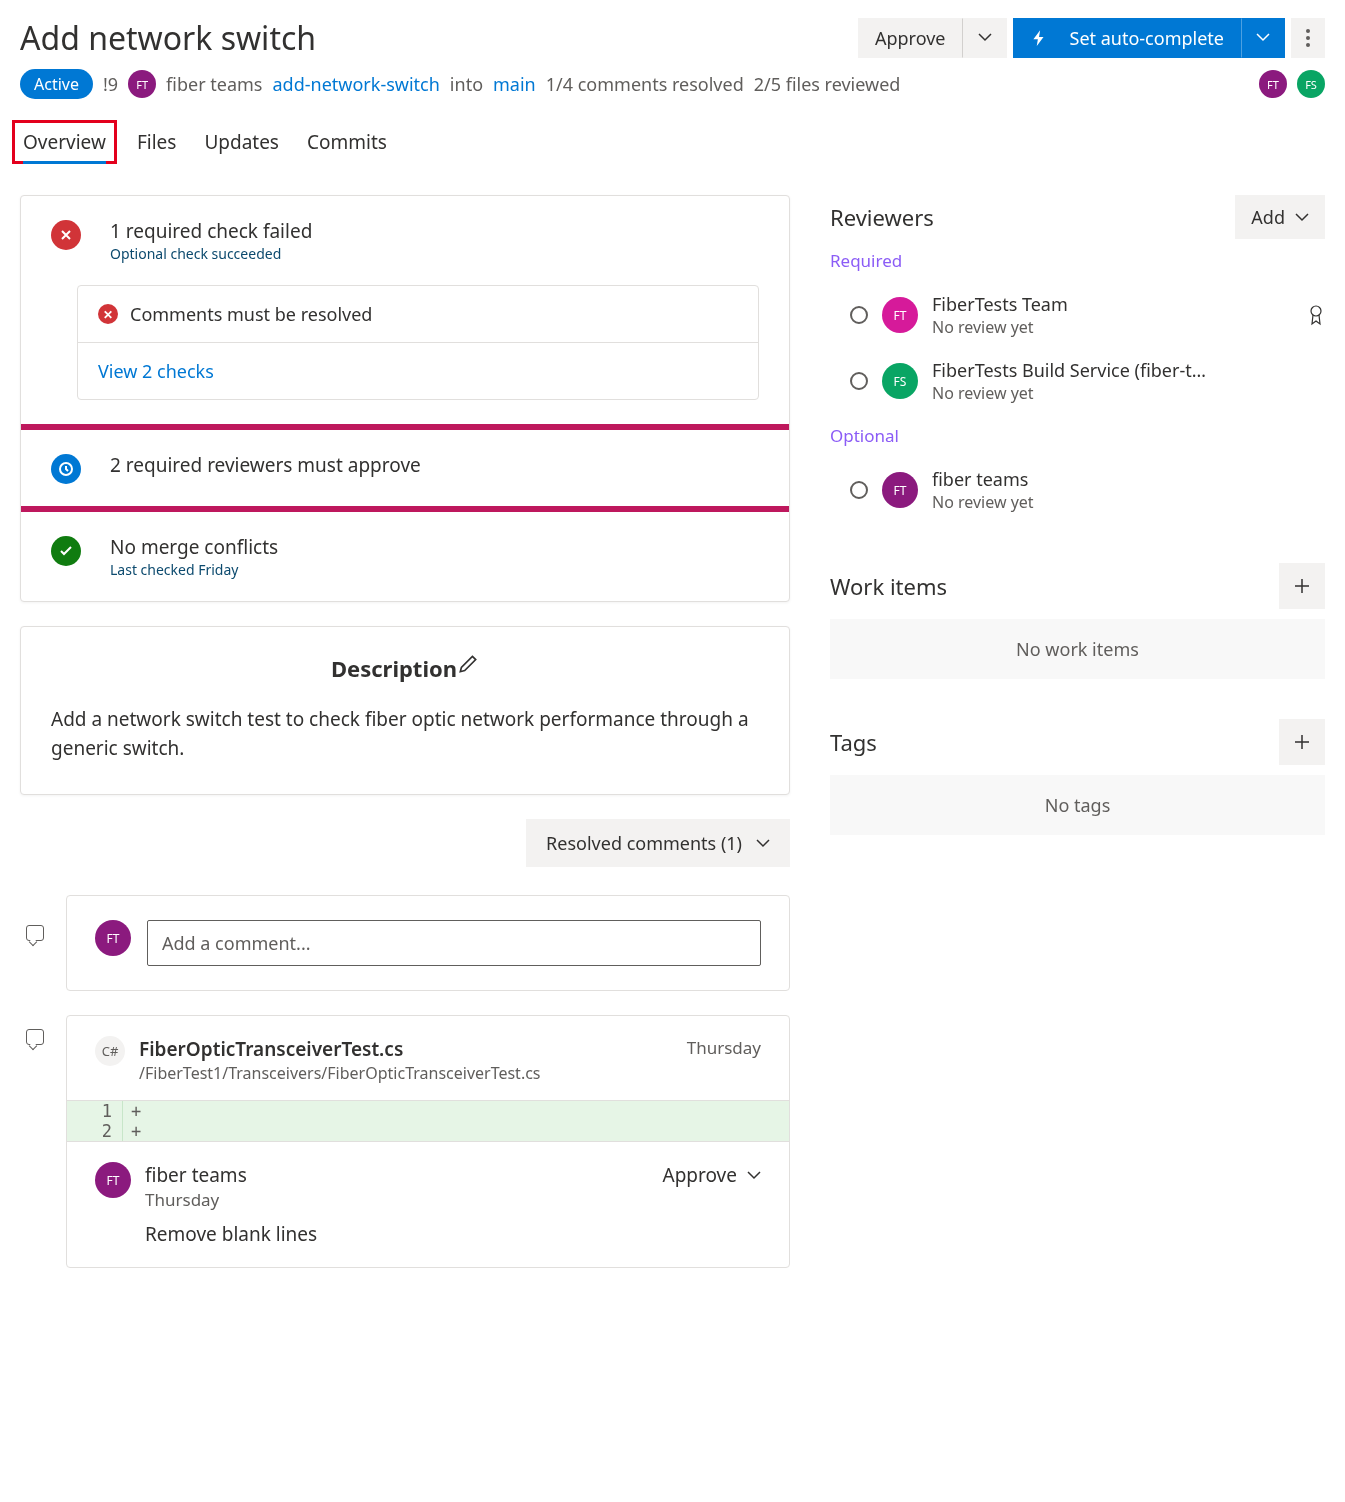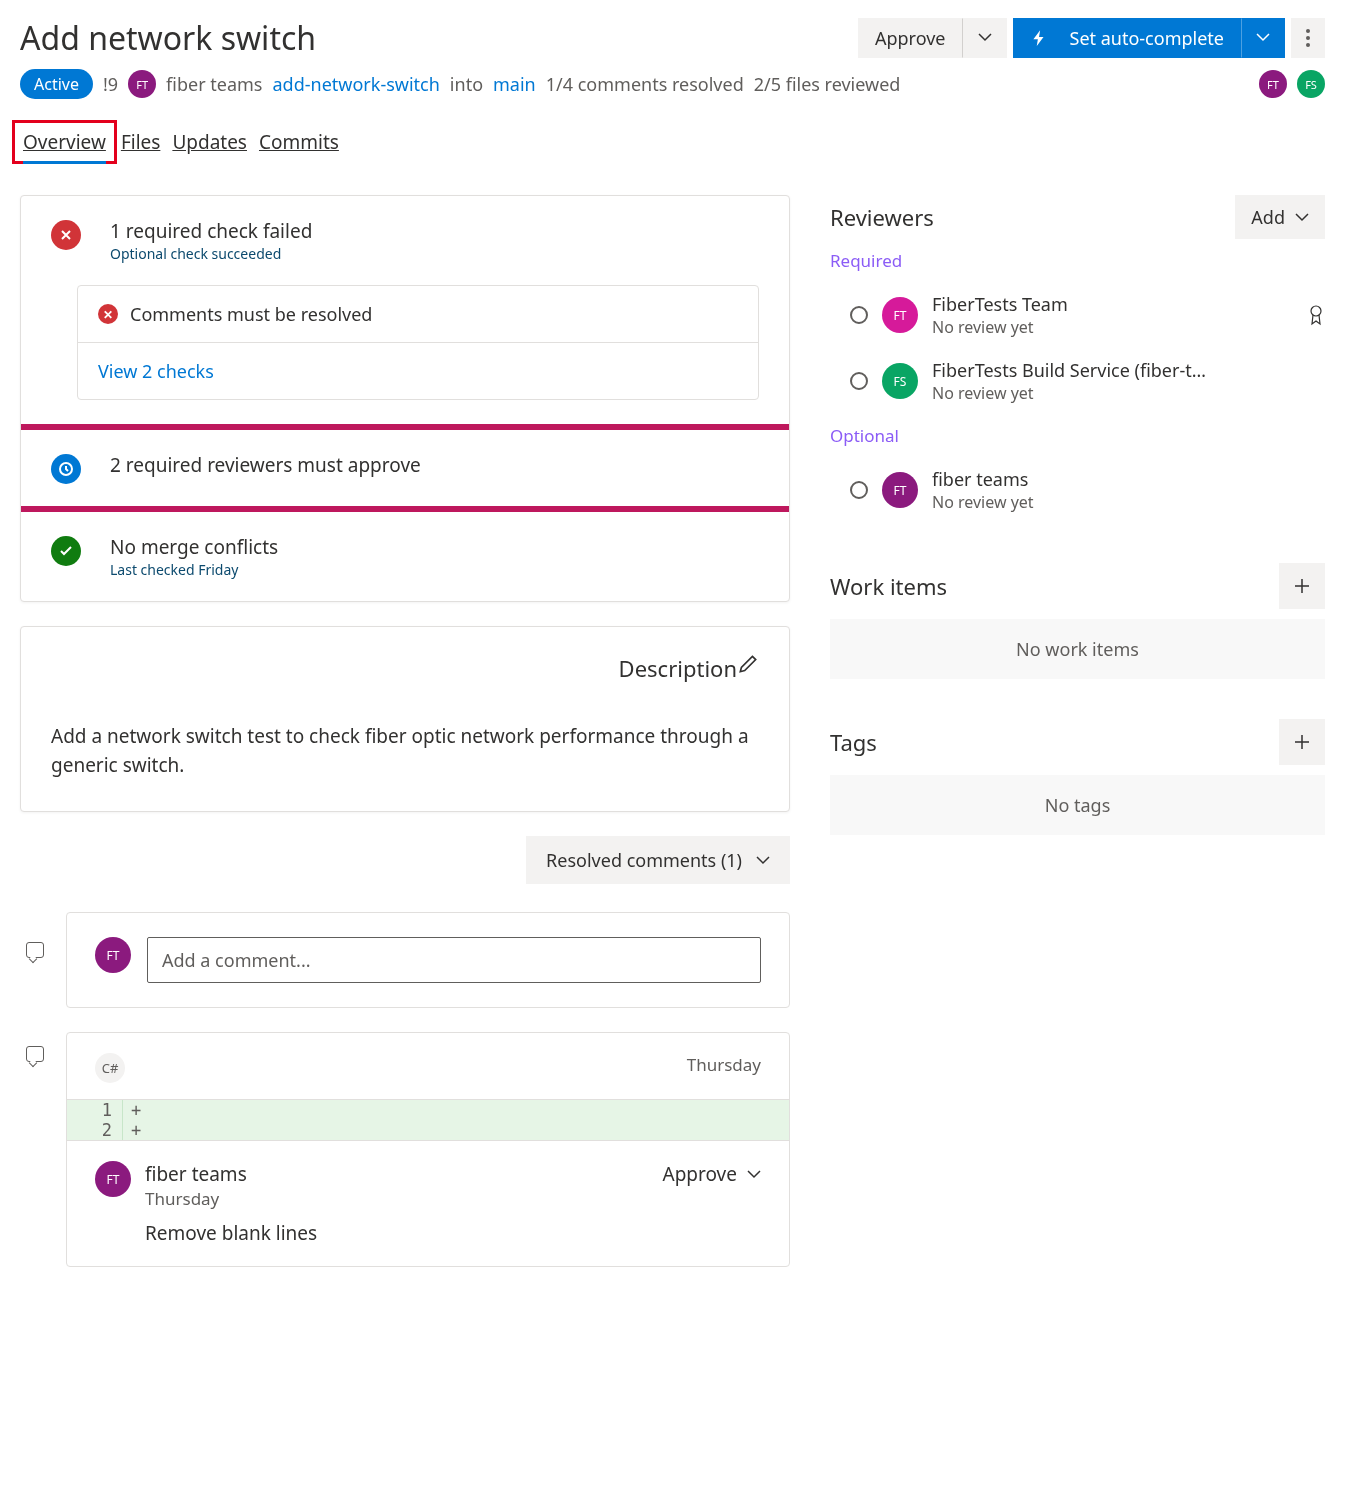--- a/index.html
+++ b/index.html
@@ -23,21 +23,21 @@
   .subhead { display: flex; align-items: center; gap: 10px; margin: 10px 0 24px; font-size: 18px; color: #605e5c; flex-wrap: wrap; }
   .badge-active { background: #0078d4; color: #fff; font-size: 16px; border-radius: 16px; padding: 4px 14px; }
   .avatar { width: 28px; height: 28px; border-radius: 50%; display: inline-flex; align-items: center; justify-content: center; font-size: 11px; color: #fff; flex-shrink: 0; }
   .avatar-sm { width: 36px; height: 36px; font-size: 12px; }
   .purple { background: #8b1a7e; }
   .teal { background: #09a564; }
   .pink { background: #d61a9a; }
   .link { color: #0078d4; }
   .avatars-right { margin-left: auto; display: flex; gap: 10px; }
 
-  .tabs { display: flex; gap: 12px; border-bottom: 1px solid transparent; margin-bottom: 30px; text-decoration: underline; }
+  .tabs { display: flex; gap: 28px; border-bottom: 1px solid transparent; margin-bottom: 30px; }
   .tab { font-size: 19px; padding: 6px 0; cursor: pointer; }
   .tab.active { border-bottom: 3px solid #0078d4; margin-bottom: -1px; }
   .tab-highlight { border: 3px solid #e3001d; padding: 6px 8px; margin: -3px -8px 0 -8px;}
   .tab-highlight .tab { padding-top:0; margin-bottom:-4px;}
 
   .layout { display: flex; gap: 40px; align-items: flex-start; }
   .main { flex: 0 0 770px; max-width: 770px; }
   .side { flex: 1; min-width: 0; }
 
   .card { border: 1px solid #e1dfdd; border-radius: 4px; background: #fff; box-shadow: 0 1px 3px rgba(0,0,0,0.05); margin-bottom: 24px; }
@@ -49,21 +49,21 @@
   .blue { background: #0078d4; color: #fff; }
   .green { background: #107c10; color: #fff; }
   .status-title { font-size: 19px; color: #323130; }
   .status-sub { font-size: 14px; color: #0c4a6e; }
   .subcard { margin: 0 30px 24px 56px; border: 1px solid #e1dfdd; border-radius: 4px; }
   .subcard-row { padding: 16px 20px; display: flex; gap: 12px; align-items: center; }
   .subcard-row + .subcard-row { border-top: 1px solid #e1dfdd; }
   .sm-circle { width: 20px; height: 20px; border-radius: 50%; background: #d13438; color: #fff; display: inline-flex; align-items: center; justify-content: center; font-size: 12px; font-weight: bold; }
 
   .desc-card { padding: 26px 30px 32px; }
-  .desc-head { display: flex; justify-content: flex-end; margin-bottom: 39px; }
+  .desc-head { display: flex; justify-content: center; margin-bottom: 22px; font-weight: bold; }
   .desc-title { font-size: 22px; }
   .desc-text { font-size: 19px; line-height: 1.5; }
 
   .filter-row { display: flex; justify-content: flex-end; margin-bottom: 28px; }
   .filter-btn { background: #f3f2f1; display: inline-flex; align-items: center; gap: 14px; padding: 12px 20px; font-size: 18px; }
 
   .timeline { display: flex; gap: 16px; }
   .timeline-gutter { width: 30px; padding-top: 30px; display:flex; flex-direction:column; align-items:center; gap: 88px; }
   .comment-icon { width: 18px; height: 16px; border: 1.5px solid #605e5c; border-radius: 3px; position: relative; }
   .comment-icon::after { content: ""; position: absolute; bottom: -5px; left: 3px; width: 5px; height: 5px; border-right: 1.5px solid #605e5c; border-bottom: 1.5px solid #605e5c; transform: rotate(45deg); background: #fff; }
@@ -235,20 +235,24 @@
       </div>
       <div class="timeline-main">
         <div class="comment-card">
           <span class="avatar avatar-sm purple">FT</span>
           <div class="comment-input">Add a comment...</div>
         </div>
 
         <div class="file-card">
           <div class="file-head">
             <span class="file-icon">C#</span>
+            <div>
+              <div class="file-title">FiberOpticTransceiverTest.cs</div>
+              <div class="file-path">/FiberTest1/Transceivers/FiberOpticTransceiverTest.cs</div>
+            </div>
             <div class="file-time">Thursday</div>
           </div>
           <div class="diff">
             <div class="diff-line">
                 <span class="diff-num">1</span>
                 <span class="diff-plus">+</span>
               </div>
             <div class="diff-line">
                 <span class="diff-num">2</span>
                 <span class="diff-plus">+</span>

